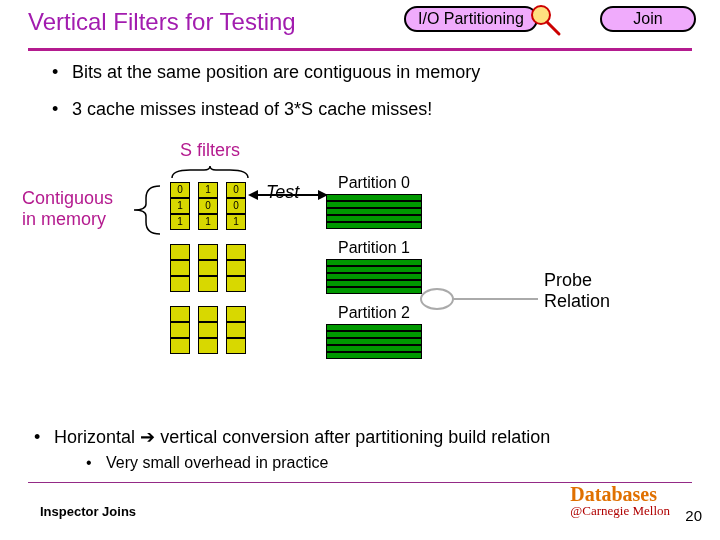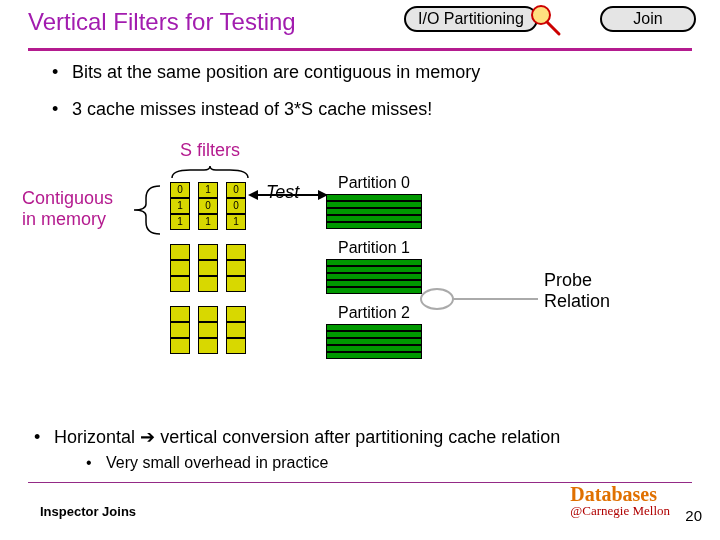--- a/index.html
+++ b/index.html
@@ -5,21 +5,21 @@
   * { box-sizing: border-box; margin: 0; padding: 0; }
   body {
     width: 720px; height: 540px;
     font-family: "Comic Sans MS", "Comic Sans", cursive, sans-serif;
     background: #fff; position: relative; overflow: hidden;
   }
   .header-row { position: absolute; top: 6px; left: 0; width: 100%; height: 40px; }
   .title { position: absolute; left: 28px; top: 2px; font-size: 24px; color: #a21caf; }
   .btn {
     position: absolute; border: 2px solid #000; border-radius: 18px;
-    padding: 2px 12px; font-size: 16px; background: #e5e5e5;
+    padding: 2px 12px; font-size: 16px; background: #f0abfc;
     font-family: Verdana, Arial, sans-serif;
   }
   .btn-io { left: 404px; top: 0; }
   .btn-join { left: 600px; top: 0; width: 96px; text-align: center; }
   .magnifier { position: absolute; left: 526px; top: -4px; width: 36px; height: 36px; }
   .rule {
     position: absolute; left: 28px; top: 48px; width: 664px; height: 0;
     border-top: 3px solid #b41b8f;
   }
   .bullets { position: absolute; left: 52px; top: 62px; }
@@ -224,21 +224,21 @@
 
   <div class="probe-oval"></div>
   <div class="probe-line"></div>
   <div class="probe-label">
     <div>Probe</div>
     <div>Relation</div>
   </div>
 </div>
 
 <div class="bottom-bullet">
-  <span class="dot" style="display:inline-block;width:20px;">•</span><span>Horizontal </span><span class="arrow">➔</span><span> vertical conversion after partitioning cache relation</span>
+  <span class="dot" style="display:inline-block;width:20px;">•</span><span>Horizontal </span><span class="arrow">➔</span><span> vertical conversion after partitioning build relation</span>
 </div>
 <div class="sub-bullet">
   <span style="display:inline-block;width:20px;">•</span><span>Very small overhead in practice</span>
 </div>
 
 <div class="line2"></div>
 <div class="footer-left">Inspector Joins</div>
 <div class="footer-right">
   <div class="db">Databases</div>
   <div class="cmu">@Carnegie Mellon</div>

